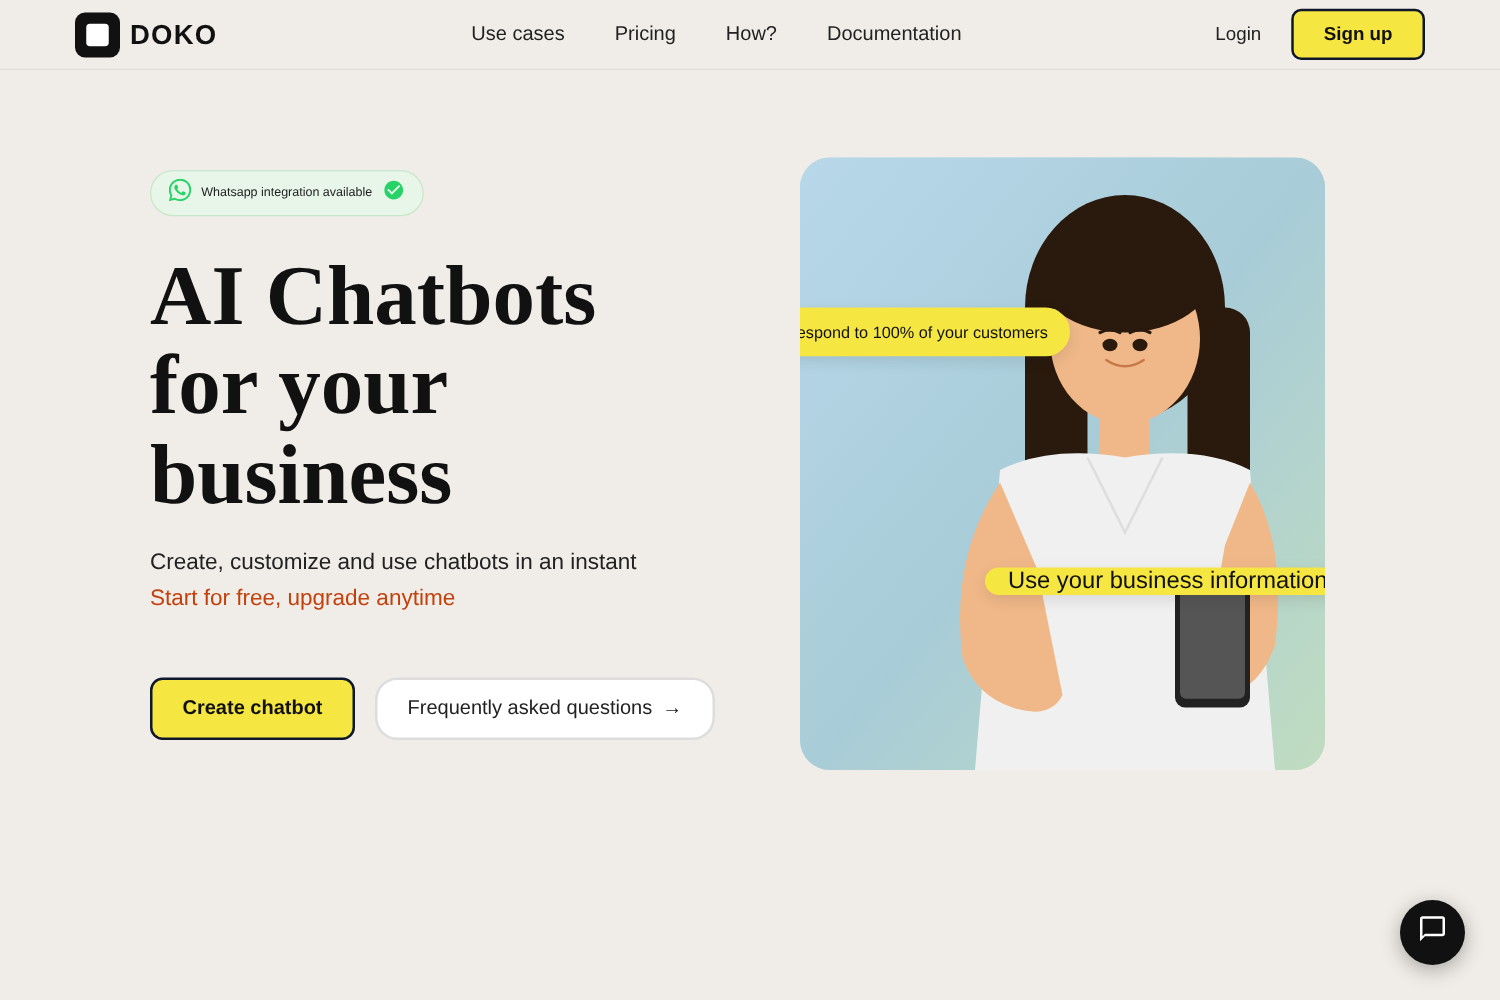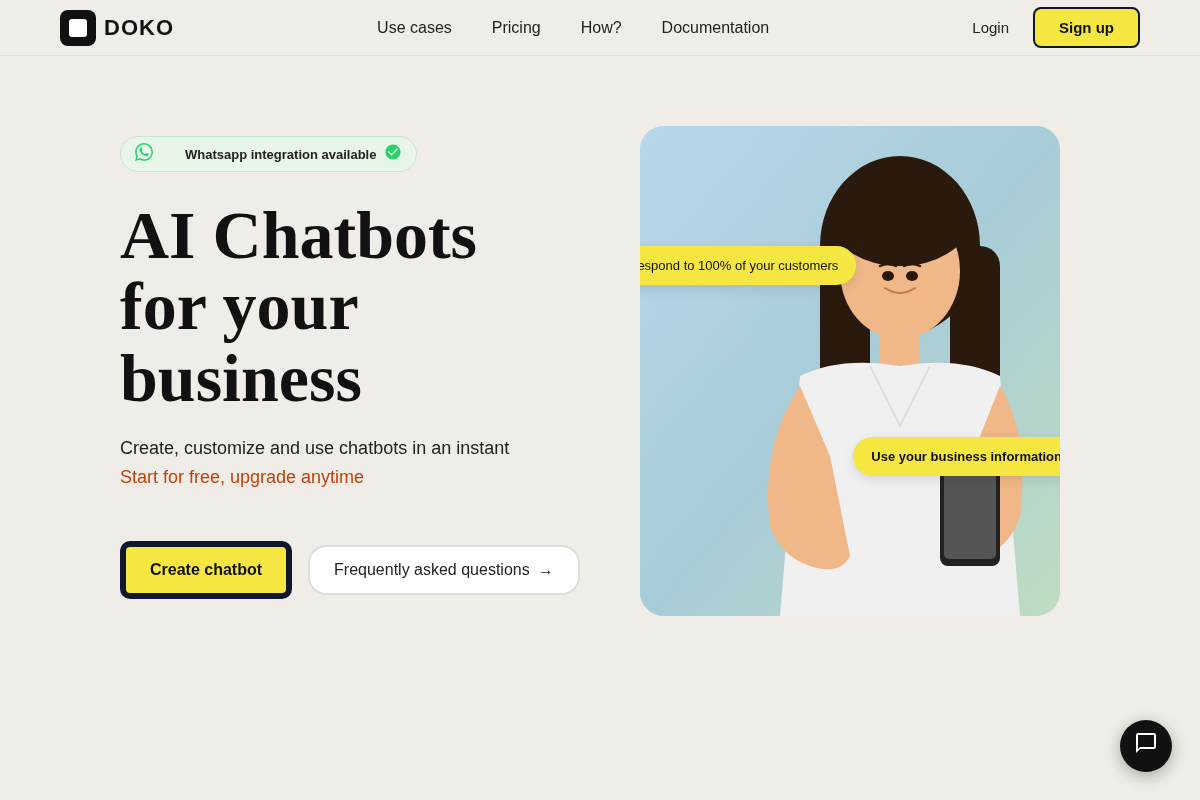--- a/index.html
+++ b/index.html
@@ -103,24 +103,23 @@
       border: 1.5px solid #c8e6c9;
       border-radius: 24px;
       padding: 6px 14px;
       margin-bottom: 28px;
     }
     .whatsapp-icon {
       color: #25D366;
       font-size: 16px;
     }
     .whatsapp-badge-text {
-      font-size: 13px;
-      font-weight: 700;
-      color: #222;
-      margin-left: 24px;
+      font-size: 10px;
+      font-weight: 400;
+      color: #222;
     }
     .checkmark-icon {
       color: #25D366;
       font-size: 16px;
     }
     .hero-title {
       font-size: 68px;
       font-weight: 800;
       color: #111;
       line-height: 1.05;
@@ -138,21 +137,21 @@
       color: #c2410c;
       margin-bottom: 53px;
     }
     .hero-buttons {
       display: flex;
       align-items: center;
       gap: 16px;
     }
     .create-btn {
       background: #f5e642;
-      border: 6px solid #0f172a;
+      border: 2px solid #0f172a;
       border-radius: 10px;
       padding: 14px 24px;
       font-size: 16px;
       font-weight: 600;
       color: #111;
       cursor: pointer;
     }
     .faq-btn {
       background: white;
       border: 2px solid #ddd;
@@ -203,23 +202,23 @@
       color: #111;
       white-space: nowrap;
       box-shadow: 0 4px 12px rgba(0,0,0,0.1);
     }
     .chat-bubble-bottom {
       position: absolute;
       bottom: 140px;
       right: -20px;
       background: #f5e642;
       border-radius: 20px;
-      padding: 12px 18px;
-      font-size: 13px;
-      font-weight: 700;
+      padding: 0 18px;
+      font-size: 19px;
+      font-weight: 400;
       color: #111;
       white-space: nowrap;
       box-shadow: 0 4px 12px rgba(0,0,0,0.1);
     }
 
     
     .chat-widget {
       position: fixed;
       bottom: 28px;
       right: 28px;

